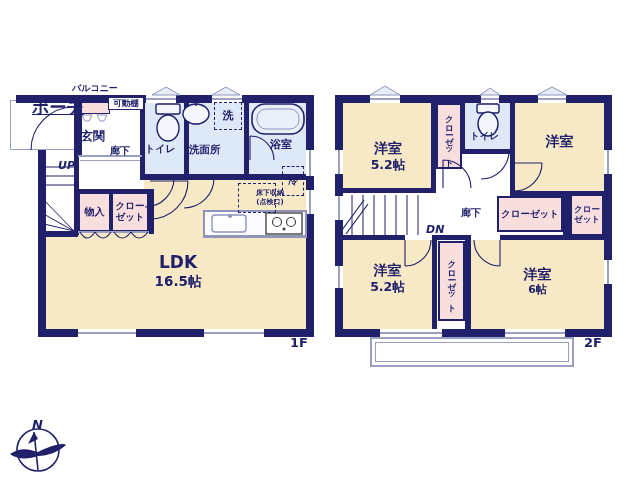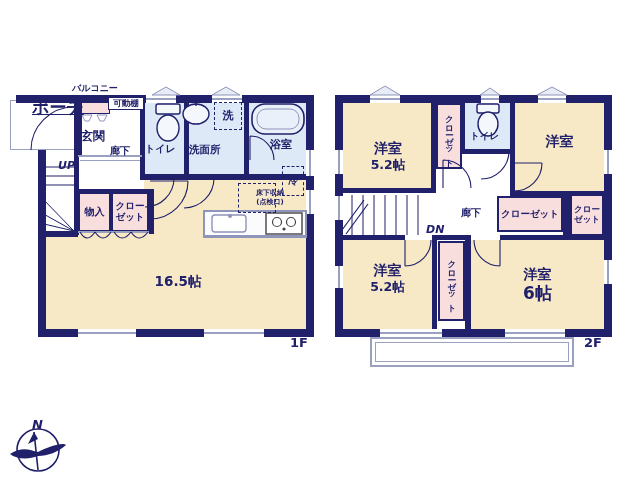--- a/index.html
+++ b/index.html
@@ -194,20 +194,21 @@
   <div class="lbl" style="left:81px;top:130px;font-size:12px;">玄関</div>
   <div class="lbl" style="left:110px;top:145px;font-size:10px;">廊下</div>
   <div class="lbl" style="left:145px;top:143px;font-size:10px;">トイレ</div>
   <div class="dashedbox" style="left:214px;top:102px;width:28px;height:28px;z-index:24;"></div>
   <div class="lbl ctr" style="left:214px;top:102px;width:28px;height:28px;font-size:11px;">洗</div>
   <div class="lbl" style="left:189px;top:143px;font-size:10.5px;">洗面所</div>
   <div class="lbl" style="left:270px;top:139px;font-size:11px;">浴室</div>
   <div class="lbl it" style="left:58px;top:160px;font-size:11px;">UP</div>
   <div class="lbl ctr" style="left:78px;top:192px;width:33px;height:40px;font-size:10px;">物入</div>
   <div class="lbl ctr lblwrap" style="left:112px;top:192px;width:36px;height:40px;font-size:9.5px;">クローゼット</div>
+  <div class="lbl" style="left:118px;top:253px;width:120px;text-align:center;font-size:17px;">LDK</div>
   <div class="lbl" style="left:118px;top:274px;width:120px;text-align:center;font-size:13.5px;">16.5帖</div>
   <div class="dashedbox" style="left:238px;top:183px;width:38px;height:30px;z-index:24;"></div>
   <div class="lbl ctr lblwrap" style="left:239px;top:184px;width:36px;height:28px;font-size:7px;line-height:1.25;margin-left:13px;">
     <span><span>床下収納</span><br><span>(点検口)</span></span>
   </div>
   <div class="dashedbox" style="left:282px;top:166px;width:22px;height:30px;z-index:24;"></div>
   <div class="lbl ctr" style="left:282px;top:166px;width:22px;height:30px;font-size:10px;">冷</div>
   <div class="lbl" style="left:290px;top:336px;font-size:13px;">1F</div>
 
   <div class="lbl" style="left:343px;top:140px;width:90px;text-align:center;font-size:14px;">洋室</div>
@@ -220,18 +221,18 @@
   <div class="lbl it" style="left:426px;top:224px;font-size:11px;">DN</div>
   <div class="lbl" style="left:461px;top:207px;font-size:10px;">廊下</div>
   <div class="lbl ctr" style="left:497px;top:196px;width:66px;height:36px;font-size:9.5px;">クローゼット</div>
   <div class="lbl ctr lblwrap" style="left:571px;top:194px;width:32px;height:42px;font-size:8.5px;">クローゼット</div>
   <div class="lbl" style="left:343px;top:262px;width:89px;text-align:center;font-size:14px;">洋室</div>
   <div class="lbl" style="left:343px;top:280px;width:89px;text-align:center;font-size:12.5px;">5.2帖</div>
   <div class="lbl ctr" style="left:438px;top:242px;width:27px;height:78px;">
     <span class="vtext" style="font-size:8.5px;">クローゼット</span>
   </div>
   <div class="lbl" style="left:471px;top:266px;width:133px;text-align:center;font-size:14px;">洋室</div>
-  <div class="lbl" style="left:471px;top:284px;width:133px;text-align:center;font-size:17px;">6帖</div>
+  <div class="lbl" style="left:471px;top:284px;width:133px;text-align:center;font-size:11px;">6帖</div>
   <div class="lbl" style="left:584px;top:336px;font-size:13px;">2F</div>
 
   <div class="lbl it" style="left:32px;top:418px;font-size:13px;">N</div>
 
 </div>
 
 </body></html>

